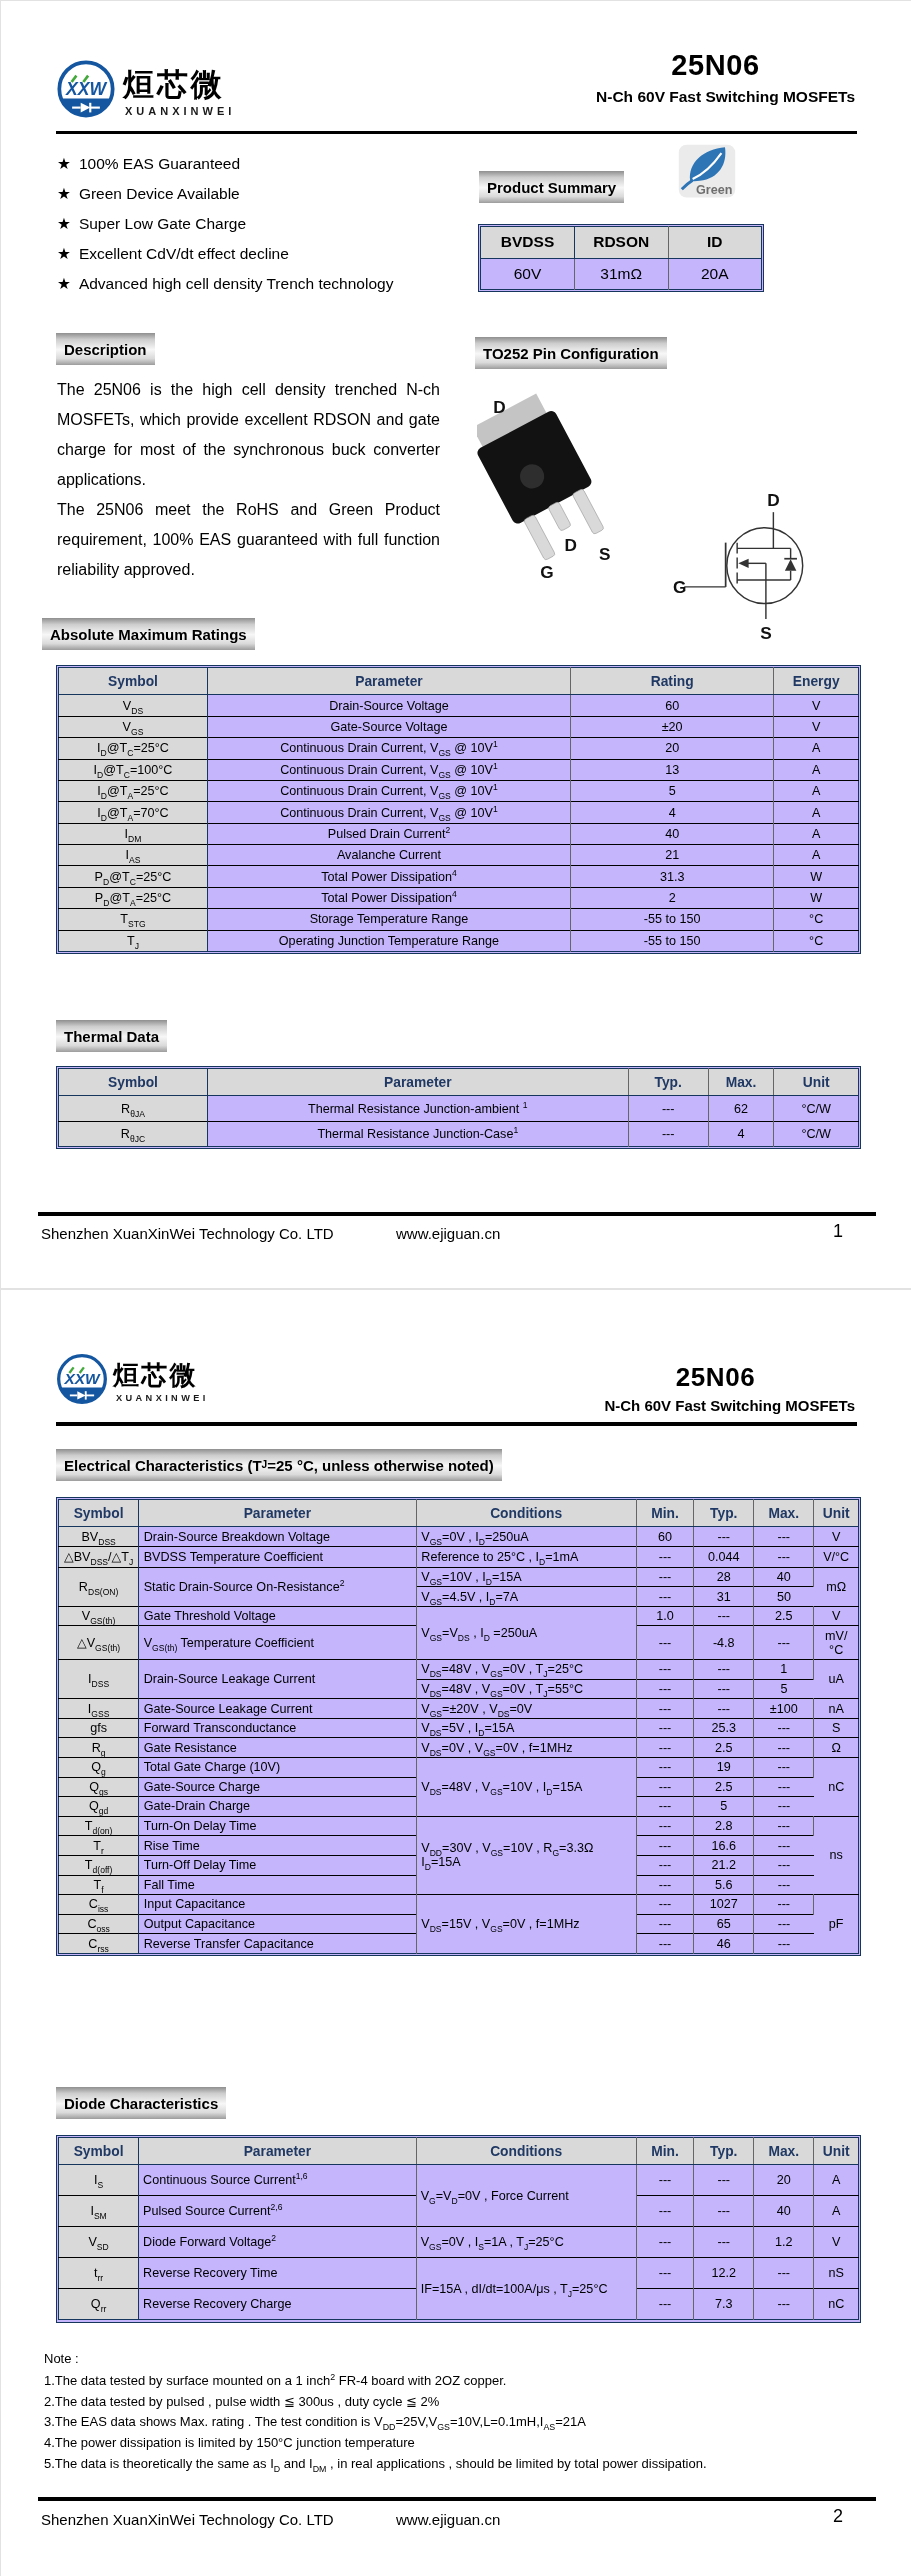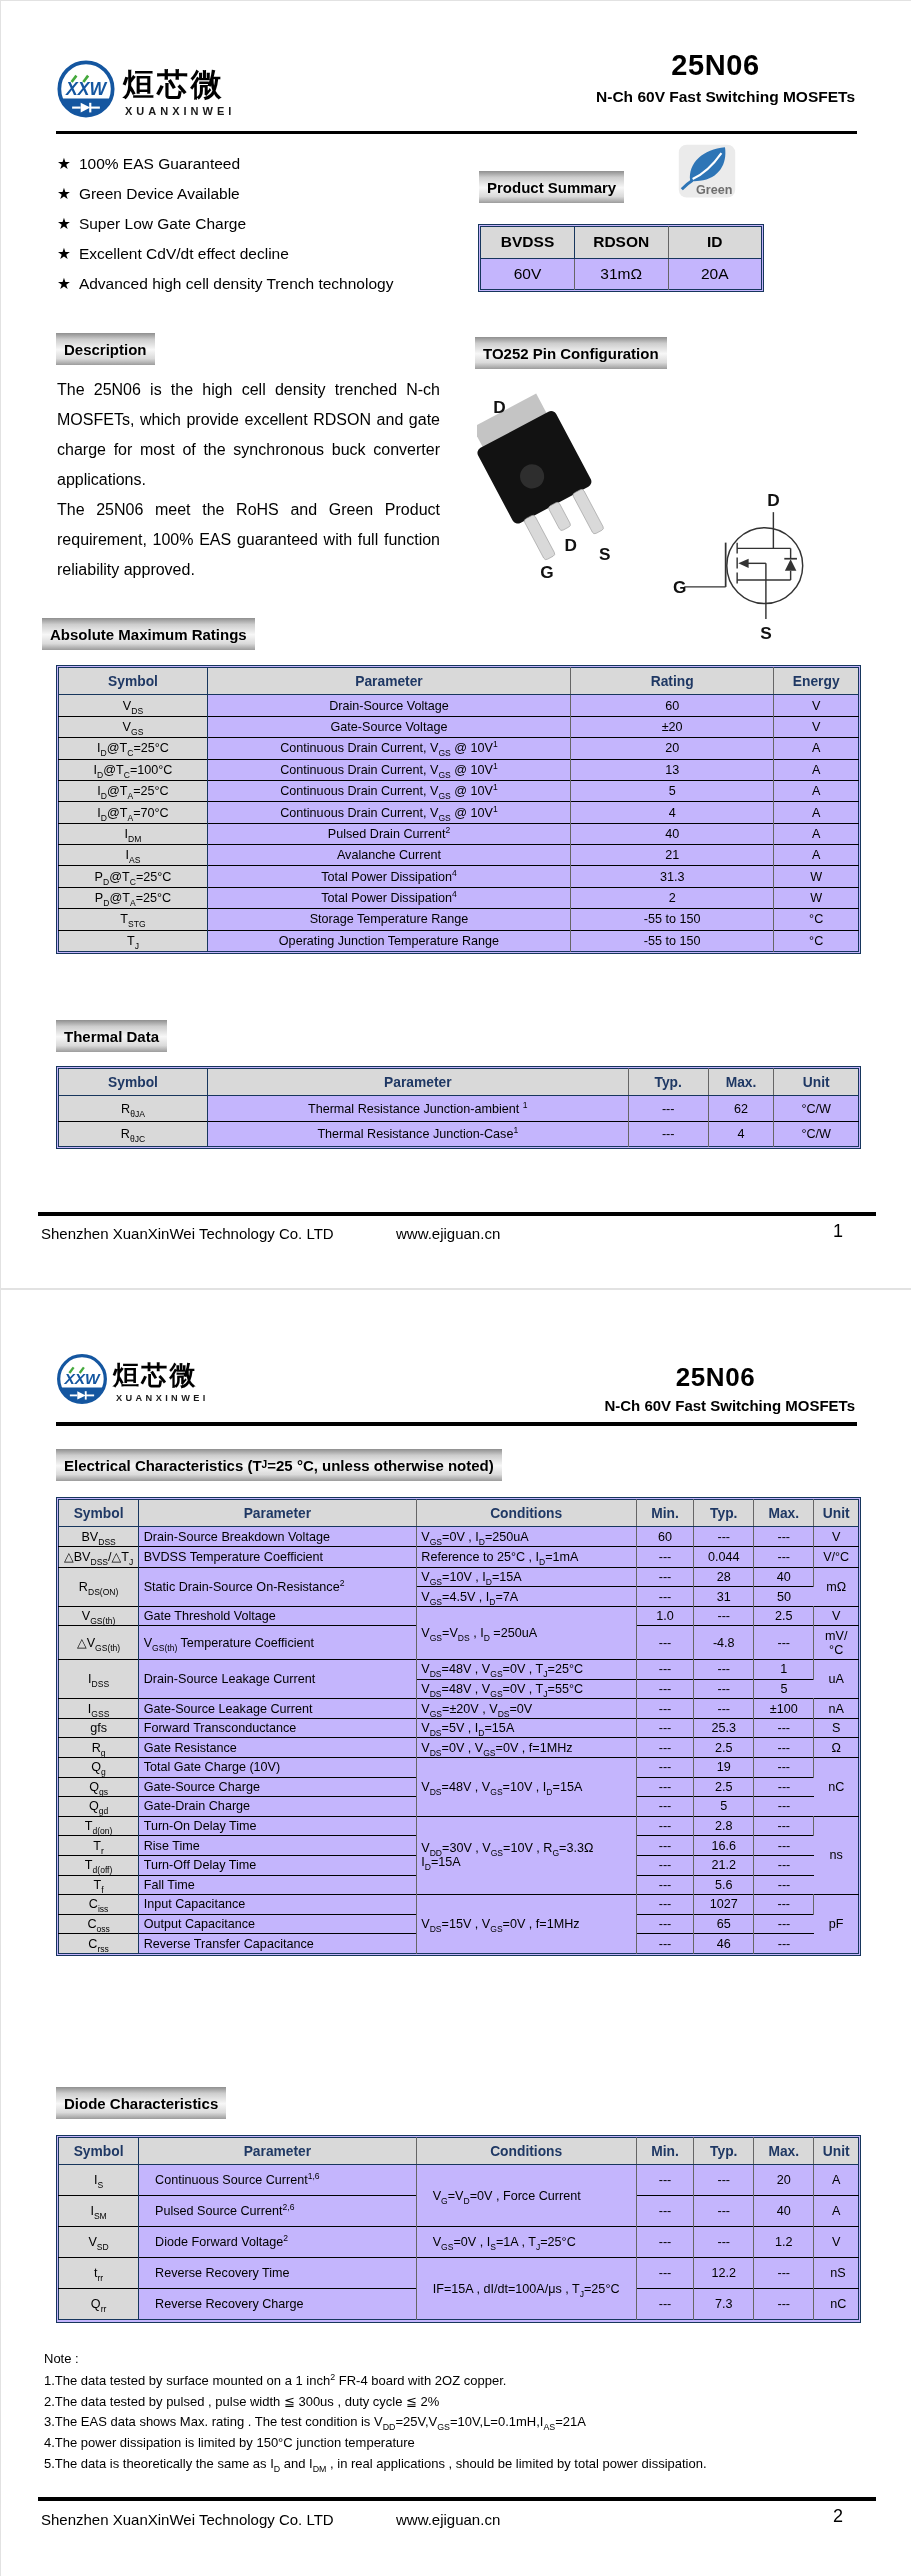--- a/index.html
+++ b/index.html
@@ -38,21 +38,21 @@
   .ds th{background:#D9D9D9;color:#1F3864;font-size:13.8px;font-weight:700;text-align:center;
     padding:5.7px 2.3px;border-bottom:1.7px double #17365D;border-right:0.6px solid #666;}
   .ds td{font-size:12.6px;text-align:center;vertical-align:middle;padding:3.2px 4.6px;
     border-top:1.1px solid #000;border-right:0.6px solid #666;}
   .ds th:last-child,.ds td:last-child{border-right:none;}
   .ds th:first-child{border-right:1.7px double #17365D;}
   .ds td.sym{background:#D9D9D9;border-right:1.7px double #17365D;}
   .ds td.l{text-align:left;}
   .ds tbody tr:first-child td{border-top:none;}
   table.ec td{padding:2.3px 4.6px;}
-  table.dio td{padding:8px 16px;}
+  table.dio td{padding:8px 4px;}
   table.th2 td{padding:5.2px 4.6px;}
   table.sum th{color:#000;font-size:15.5px;padding:6.3px 2.3px;border-bottom:1.1px solid #17365D;}
   table.sum td{font-size:15.5px;padding:6.3px 2.3px;}
 
   
   .note-label{font-size:13px;}
   .note-line{font-size:13px;line-height:20.7px;}
   .foot{font-size:15px;white-space:nowrap;}
   .foot-page{font-size:18px;font-weight:400;}
 

